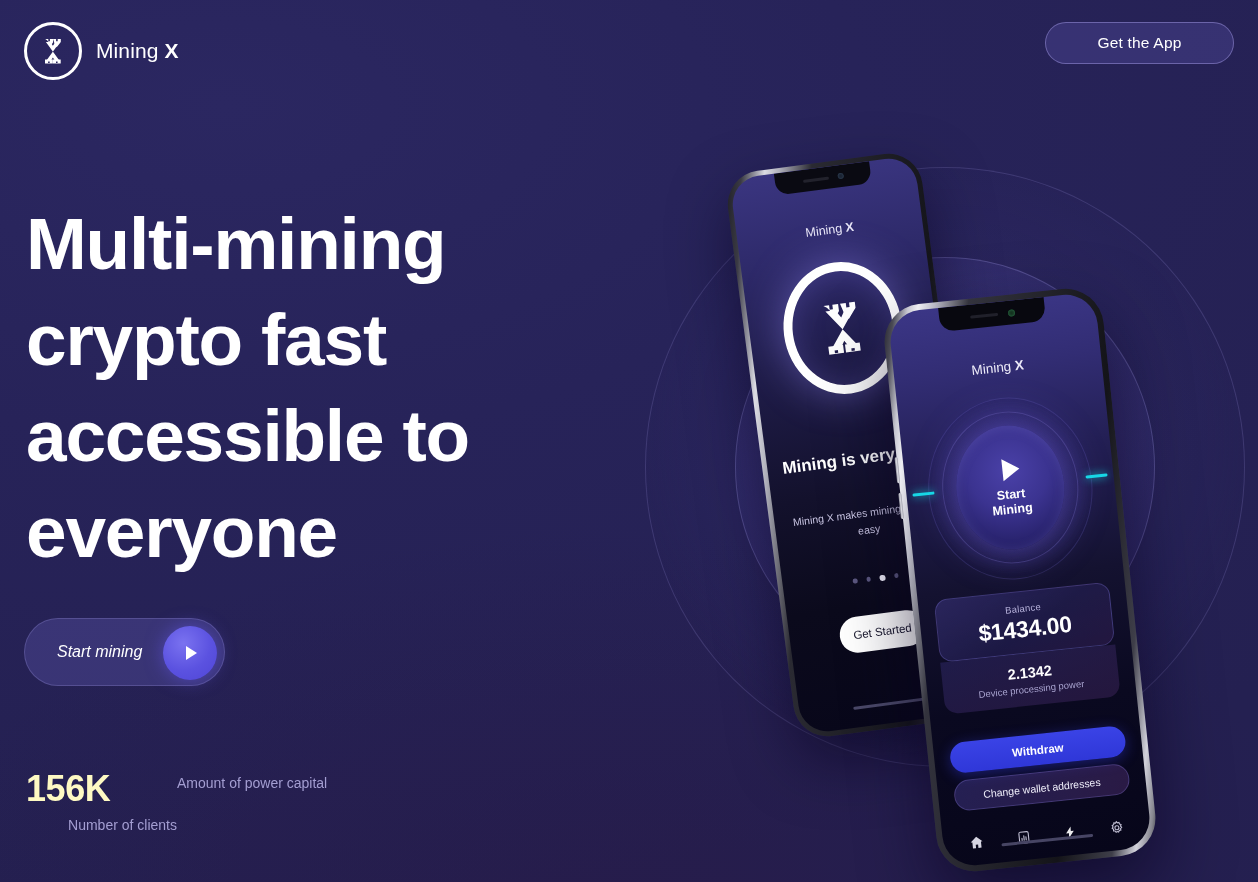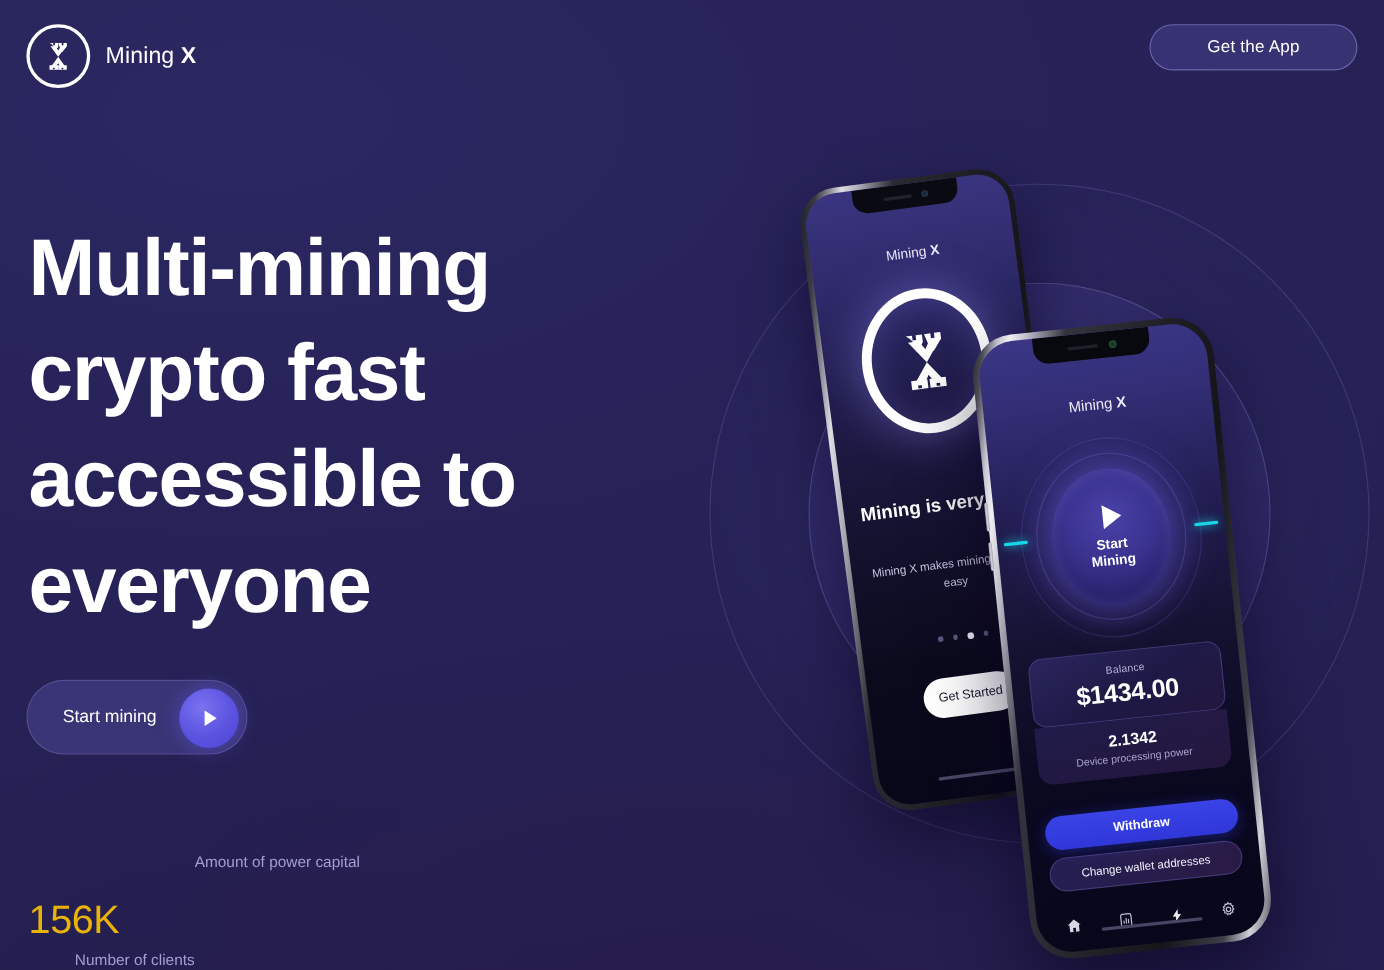--- a/index.html
+++ b/index.html
@@ -80,21 +80,21 @@
     letter-spacing:-1.2px; color:#fff;
   }
   .start-btn {
     position:absolute; left:24px; top:618px;
     width:201px; height:68px; border-radius:34px;
     background:rgba(78,71,150,.50);
     border:1px solid rgba(150,142,215,.30);
     display:flex; align-items:center; z-index:15; cursor:pointer;
   }
   .start-btn .label {
-    margin-left:32px; font-size:16px; color:#fff; white-space:nowrap;
+    margin-left:32px; font-size:16px; color:#fff; white-space:nowrap;font-style:italic;
   }
   .play-circle {
     position:absolute; right:7px; top:7px;
     width:54px; height:54px; border-radius:50%;
     background:radial-gradient(circle at 38% 32%, #7a72f0 0%, #5b52e0 55%, #4f45d6 100%);
     box-shadow:0 0 18px rgba(100,88,235,.55);
     display:flex; align-items:center; justify-content:center;
   }
   .play-tri {
     width:0; height:0; margin-left:3px;
@@ -102,21 +102,21 @@
     border-top:7px solid transparent;
     border-bottom:7px solid transparent;
   }
 
   
   .stats { position:absolute; left:26px; top:768px; display:flex; z-index:15; }
   .stat { margin-right:0; }
   .stat-1 { width:151px; }
   .stat-2 { width:193px; }
   .stat-value {
-    font-size:36px; font-weight:400; letter-spacing:-.4px; color:#eab308; line-height:42px;margin-top:47px;
+    font-size:36px; font-weight:700; letter-spacing:-.4px; color:#fef9c3; line-height:42px;
   }
   .stat-label { font-size:14px; color:#a49ed2; margin-top:7px; white-space:nowrap;text-align:right; }
 
   
   .phones { position:absolute; left:0; top:0; width:1258px; height:882px; z-index:10; pointer-events:none; }
   .phone { position:absolute; pointer-events:auto; }
 
   
   .phone1 {
     left:760px; top:160px; width:196px; height:570px;

